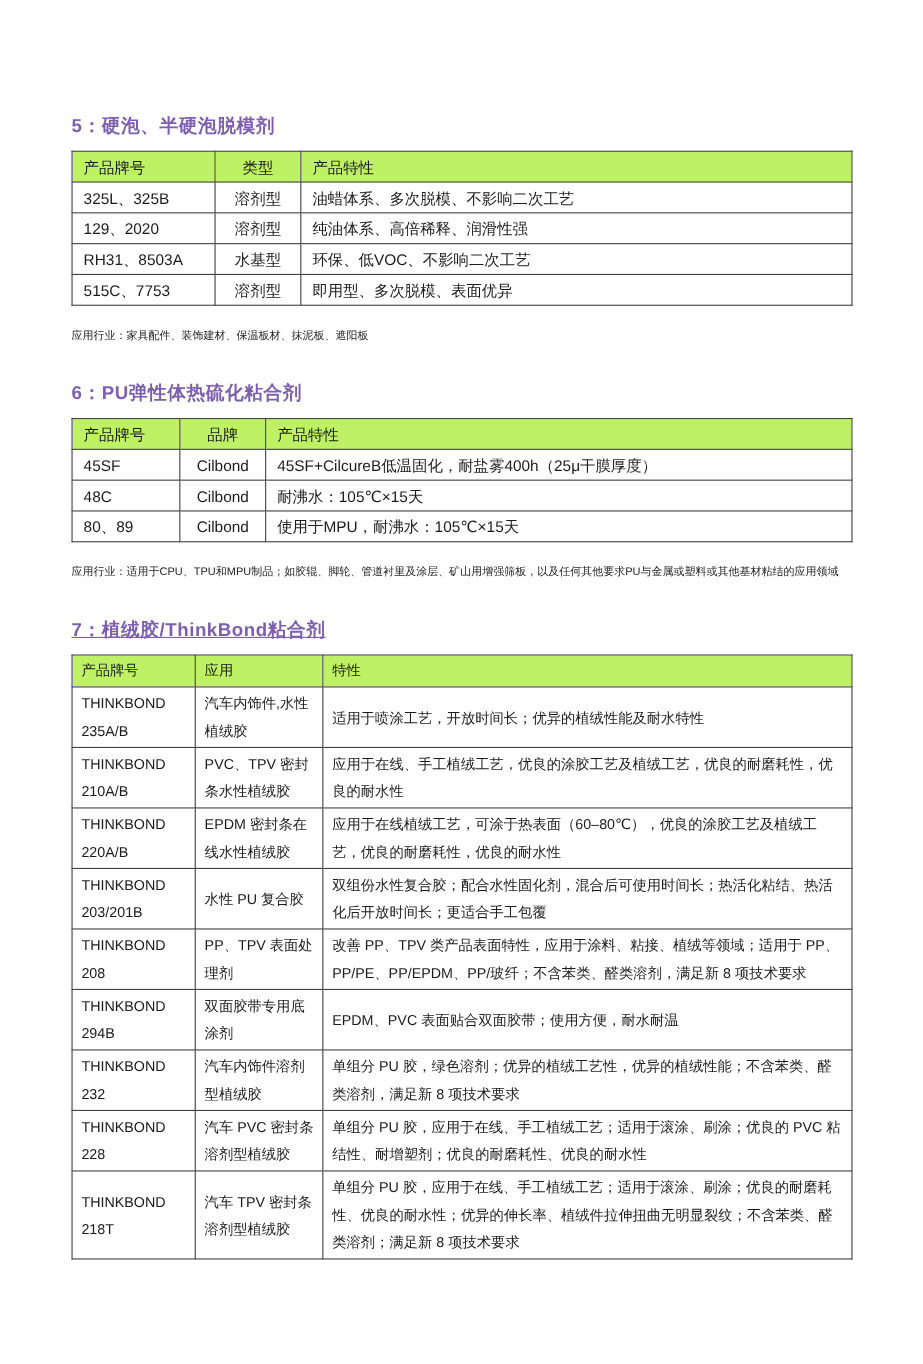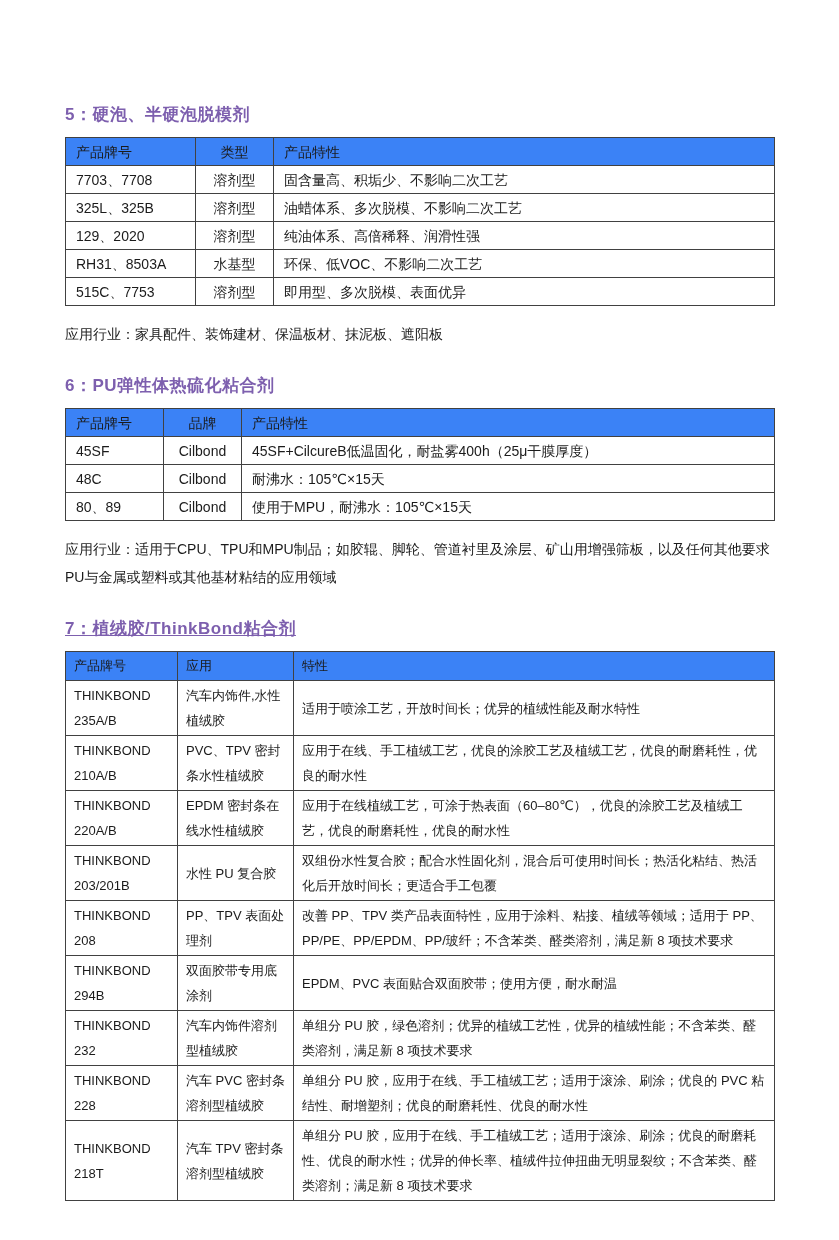--- a/index.html
+++ b/index.html
@@ -36,38 +36,38 @@
     vertical-align:middle;
     overflow:hidden;
   }
   table.t01 th, table.t01 td,
   table.t02 th, table.t02 td{
     padding:3px 10px;
     height:21px;
     line-height:20px;
   }
   table.t01 th, table.t02 th, table.t03 th{
-    background:#3b82f6;
+    background:#bef264;
   }
   table.t01 th.c1, table.t01 td.c1,
   table.t02 th.c1, table.t02 td.c1{
     text-align:center;
   }
   table.t03{font-size:13px;}
   table.t03 th{
     padding:4px 8px;
     height:20px;
     line-height:20px;
   }
   table.t03 td{
     padding:2px 8px;
     line-height:25px;
   }
   .app-note{
-    font-size:14px;
+    font-size:10px;
     line-height:28px;
     margin:2px 0 26px 0;
   }
   .sec{margin:0;}
   .sec-6 .sec-title{margin-top:12px;}
   .sec-7 .sec-title{margin-top:8px;text-decoration:underline;}
 </style>
 </head>
 <body>
 
@@ -83,25 +83,20 @@
         </colgroup>
       <thead>
           <tr>
             <th class="c0">产品牌号</th>
             <th class="c1">类型</th>
             <th class="c2">产品特性</th>
           </tr>
         </thead>
       <tbody>
           <tr>
-            <td class="c0">7703、7708</td>
-            <td class="c1">溶剂型</td>
-            <td class="c2">固含量高、积垢少、不影响二次工艺</td>
-          </tr>
-          <tr>
             <td class="c0">325L、325B</td>
             <td class="c1">溶剂型</td>
             <td class="c2">油蜡体系、多次脱模、不影响二次工艺</td>
           </tr>
           <tr>
             <td class="c0">129、2020</td>
             <td class="c1">溶剂型</td>
             <td class="c2">纯油体系、高倍稀释、润滑性强</td>
           </tr>
           <tr>

